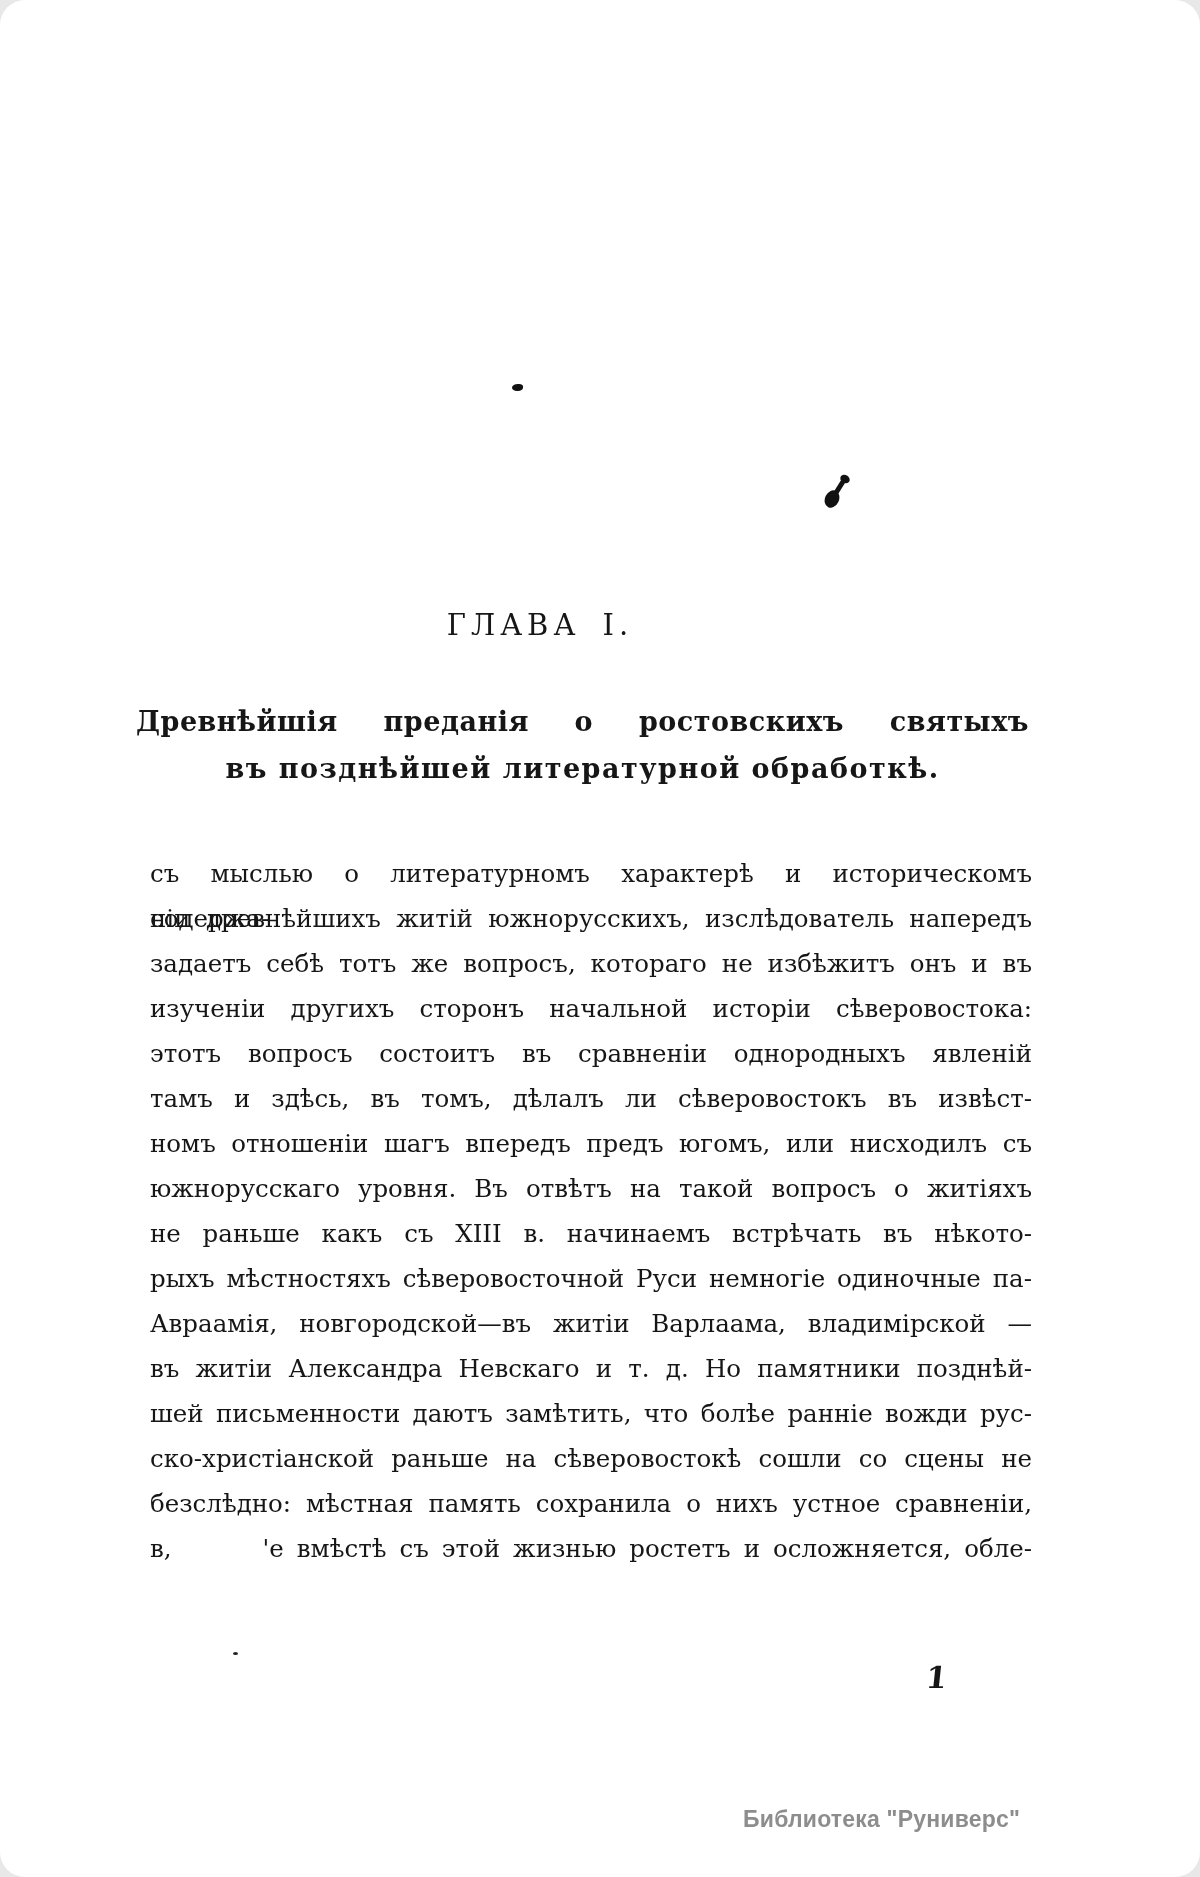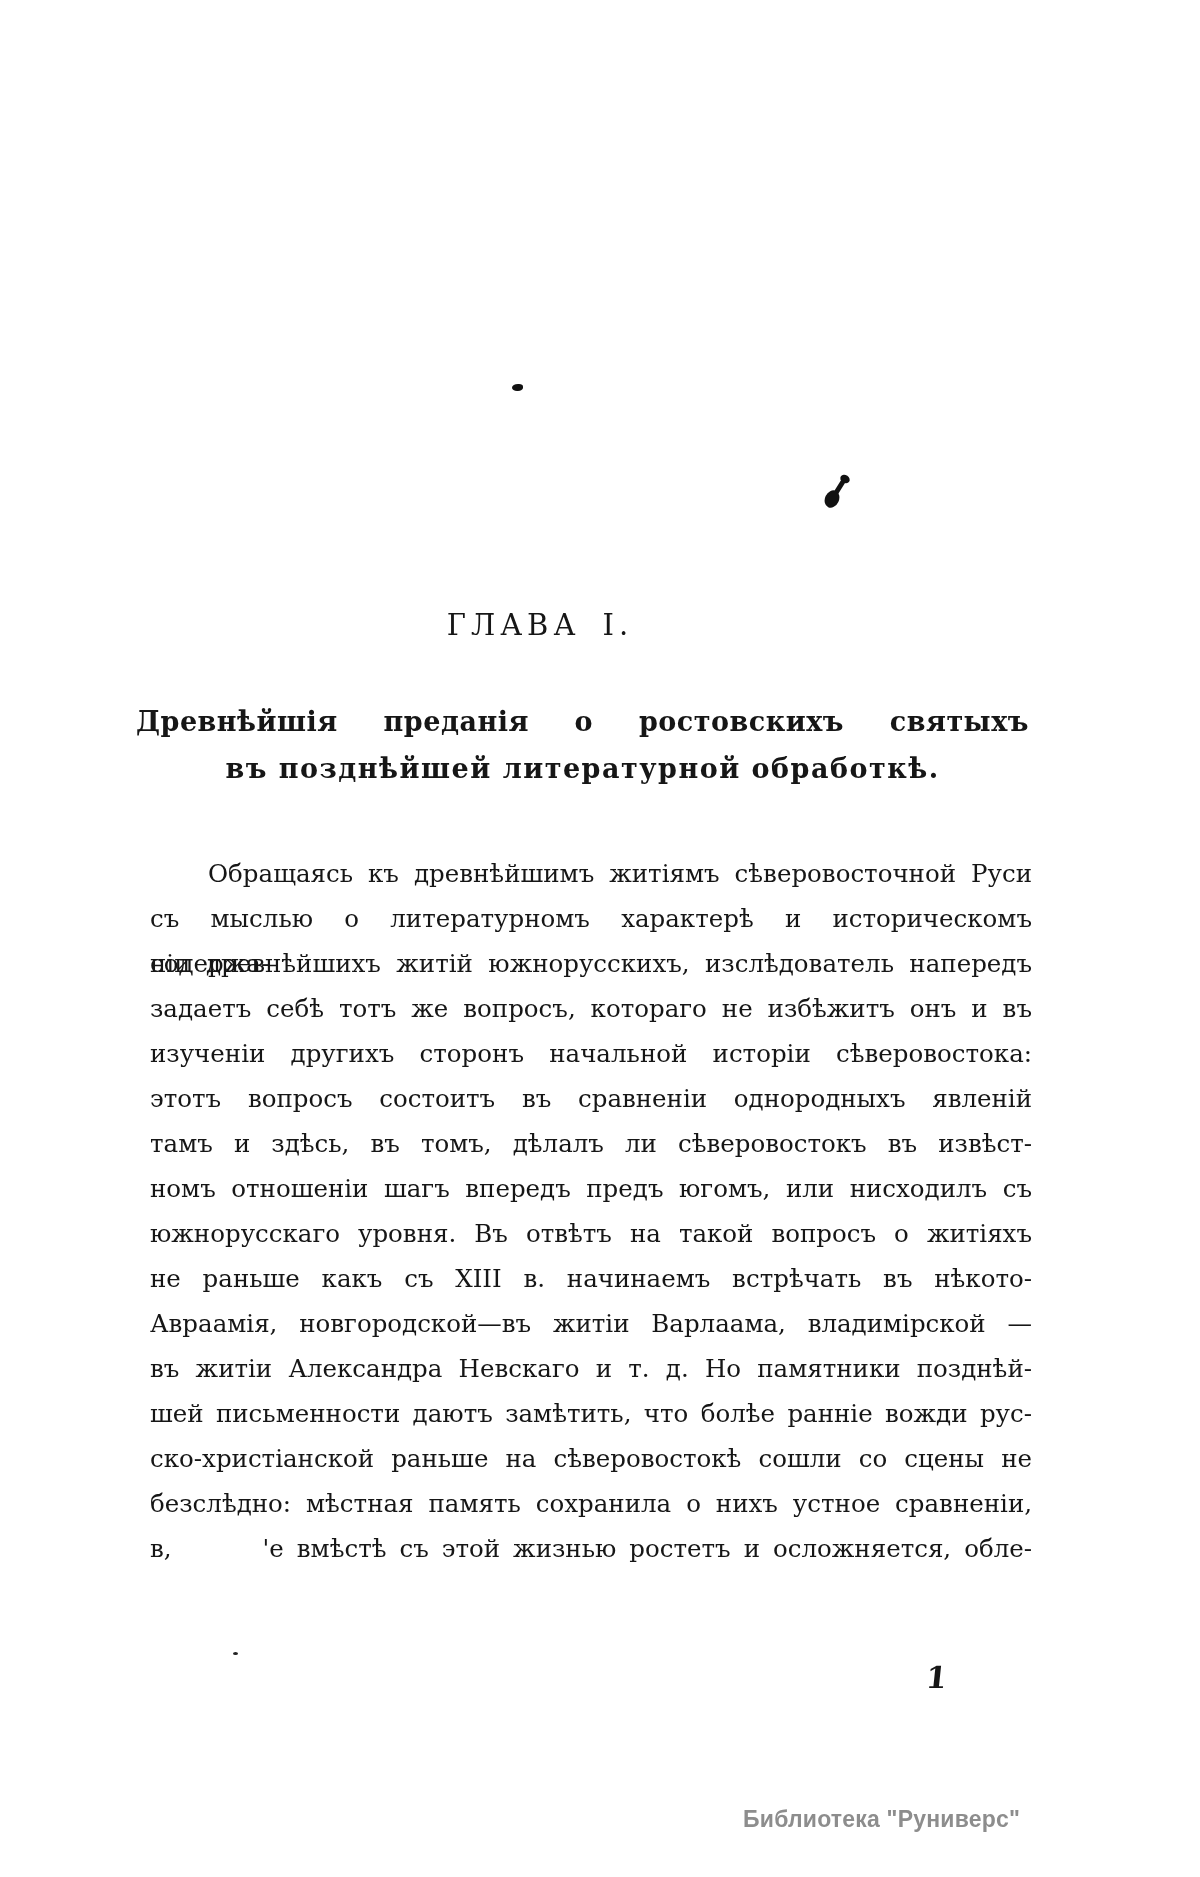--- a/index.html
+++ b/index.html
@@ -5,20 +5,21 @@
   html,body { margin:0; padding:0; background:#e8e8e8; }
   .page {
     position: relative;
     width: 1200px;
     height: 1877px;
     margin: 0 auto;
     background: #ffffff;
     overflow: hidden;
     font-family: "DejaVu Serif", serif;
     color: #161616;
+    border-radius: 25px;
   }
   .chapter-heading {
     position: absolute;
     top: 608px; left: 150px; width: 780px;
     text-align: center;
     font-size: 29px;
     letter-spacing: 5px;
     word-spacing: 8px;
     font-weight: normal;
   }
@@ -98,30 +99,30 @@
   </svg>
 
   <div class="chapter-heading">ГЛАВА I.</div>
 
   <div class="book-title">
     <div class="t1">Древнѣйшія преданія о ростовскихъ святыхъ</div>
     <div class="t2">въ позднѣйшей литературной обработкѣ.</div>
   </div>
 
   <div class="body-text">
-    <div class="bline indent">Обращаясь къ древнѣйшимъ житіямъ сѣверовосточной Руси</div>
     <div class="bline">съ мыслью о литературномъ характерѣ и историческомъ содержа-</div>
     <div class="bline">ніи древнѣйшихъ житій южнорусскихъ, изслѣдователь напередъ</div>
     <div class="bline">задаетъ себѣ тотъ же вопросъ, котораго не избѣжитъ онъ и въ</div>
     <div class="bline">изученіи другихъ сторонъ начальной исторіи сѣверовостока:</div>
     <div class="bline">этотъ вопросъ состоитъ въ сравненіи однородныхъ явленій</div>
     <div class="bline">тамъ и здѣсь, въ томъ, дѣлалъ ли сѣверовостокъ въ извѣст-</div>
     <div class="bline">номъ отношеніи шагъ впередъ предъ югомъ, или нисходилъ съ</div>
     <div class="bline">южнорусскаго уровня. Въ отвѣтъ на такой вопросъ о житіяхъ</div>
     <div class="bline">не раньше какъ съ XIII в. начинаемъ встрѣчать въ нѣкото-</div>
+    <div class="bline">рыхъ мѣстностяхъ сѣверовосточной Руси немногіе одиночные па-</div>
     <div class="bline">Авраамія, новгородской—въ житіи Варлаама, владимірской —</div>
     <div class="bline">въ житіи Александра Невскаго и т. д. Но памятники позднѣй-</div>
     <div class="bline">шей письменности даютъ замѣтить, что болѣе ранніе вожди рус-</div>
     <div class="bline">ско-христіанской раньше на сѣверовостокѣ сошли со сцены не</div>
     <div class="bline">безслѣдно: мѣстная память сохранила о нихъ устное сравненіи,</div>
     <div class="bline">в,&nbsp;&nbsp;&nbsp;&nbsp;&nbsp;&nbsp;&nbsp;'е вмѣстѣ съ этой жизнью ростетъ и осложняется, обле-</div>
   </div>
 
   <div class="page-number">1</div>
 

